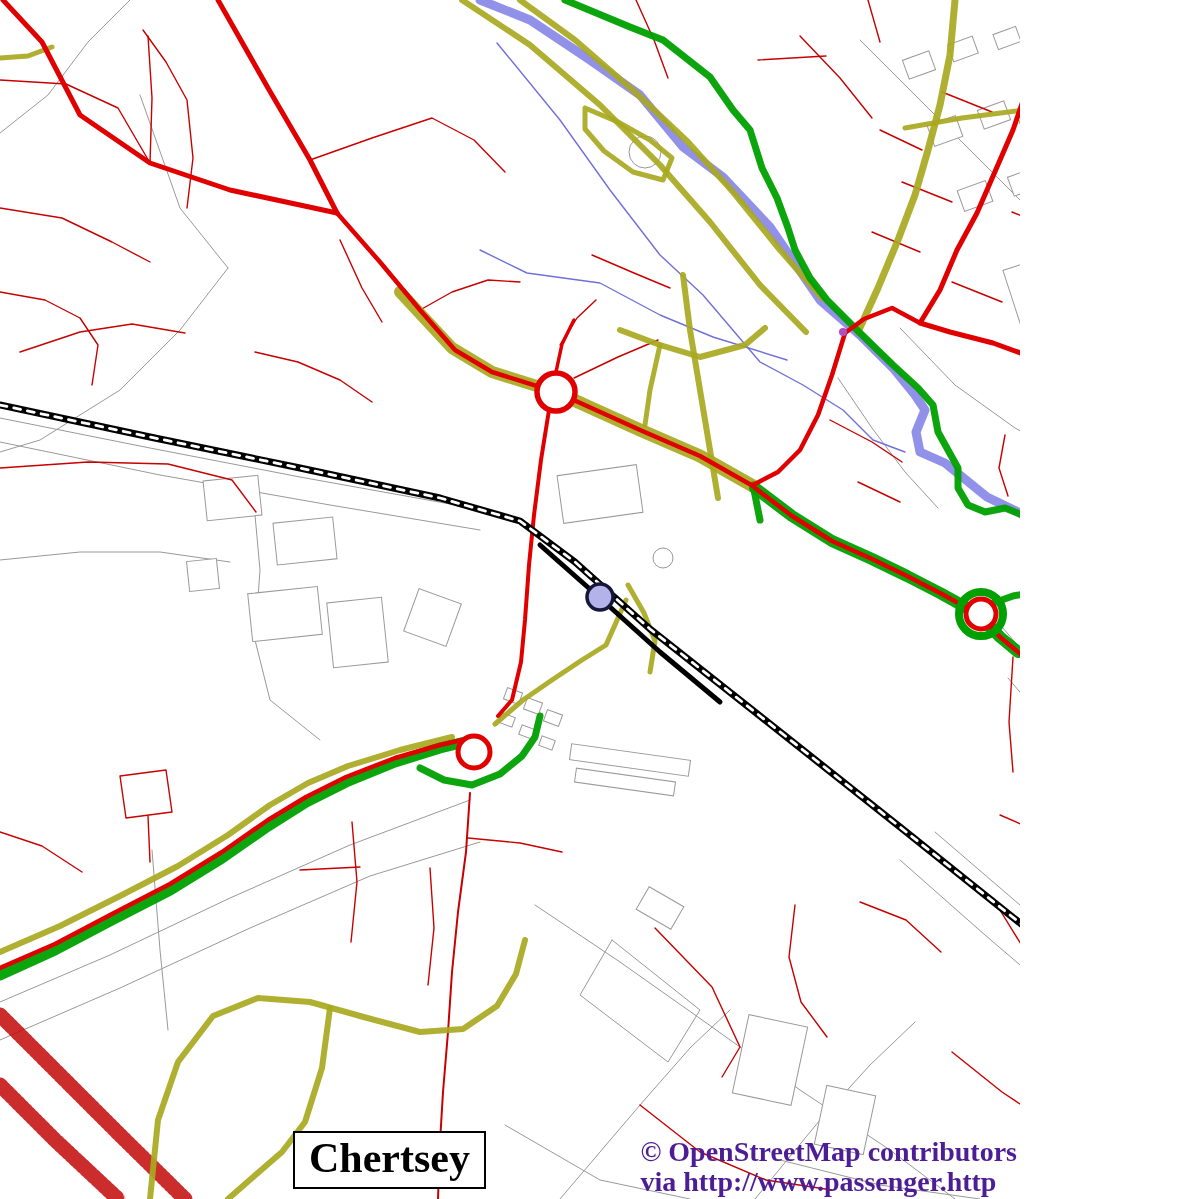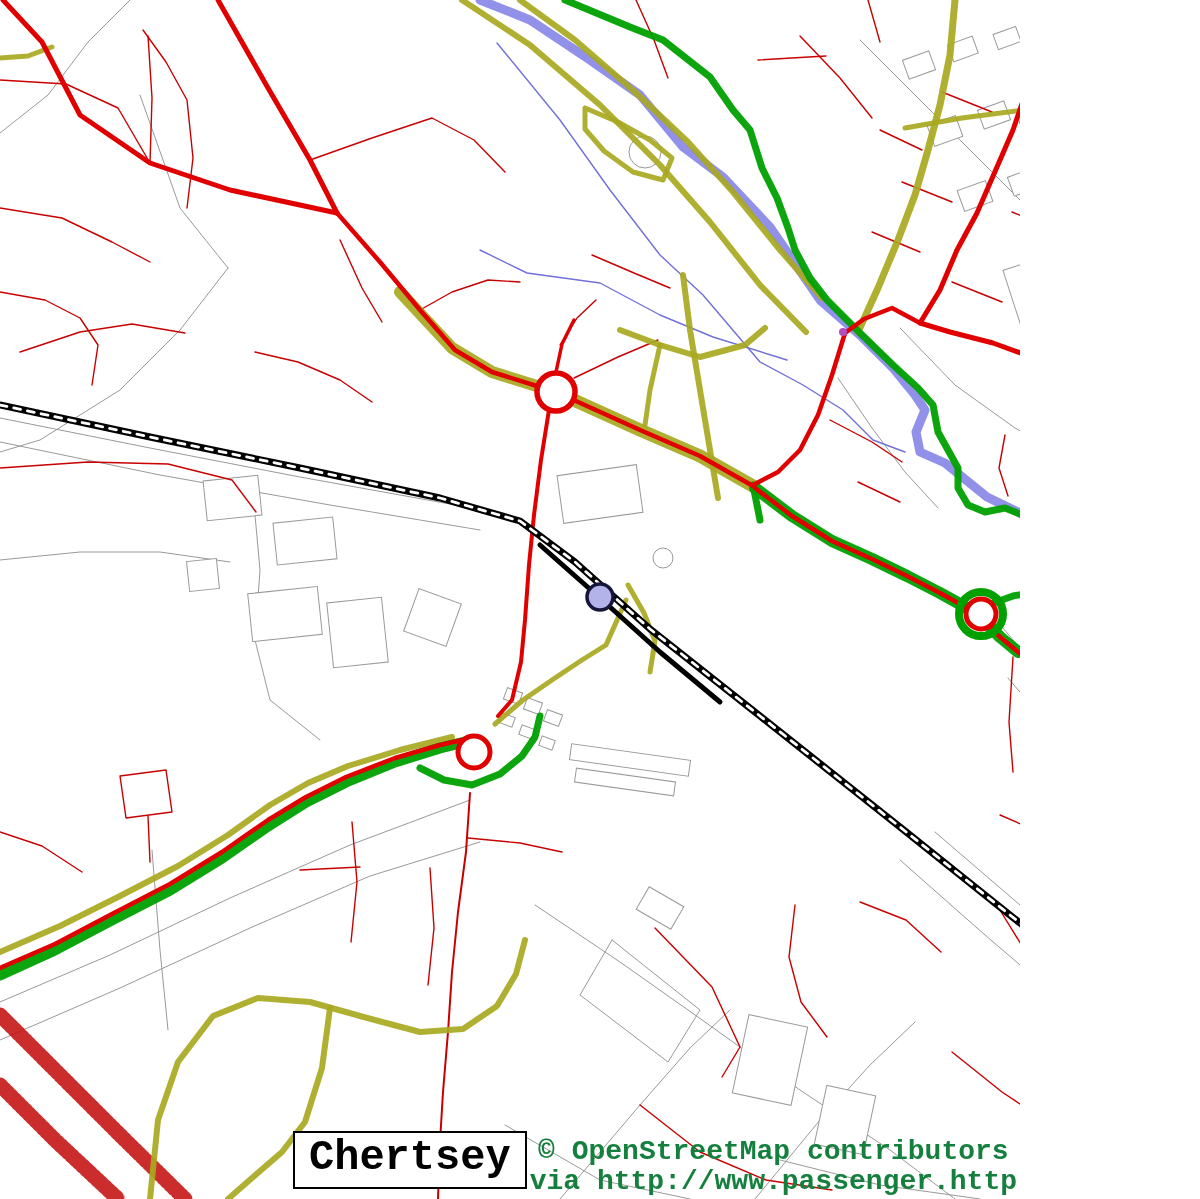--- a/index.html
+++ b/index.html
@@ -1,21 +1,21 @@
 <!DOCTYPE html>
 <html><head>
 <meta charset="utf-8">
 <style>
   html,body{margin:0;padding:0;background:#fff;}
   #map-root{position:relative;width:1020px;height:1199px;background:#ffffff;overflow:hidden;
-            font-family:Liberation Mono, monospace;}
+            font-family:Liberation Serif, serif;}
   #map-canvas{position:absolute;left:0;top:0;width:1200px;height:1199px;}
   #place-label{position:absolute;left:293px;top:1131px;background:#ffffff;border:2px solid #000;
                padding:2px 14px 6px 14px;font-size:42px;font-weight:bold;color:#000;line-height:1.1;}
-  #attribution{position:absolute;right:3px;bottom:2px;text-align:center;color:#15803d;
+  #attribution{position:absolute;right:3px;bottom:2px;text-align:left;color:#4c1d95;
                font-size:28px;font-weight:bold;line-height:1.07;margin-left:14px;}
   #attribution div{white-space:nowrap;}
 </style>
 </head>
 <body>
 
 <div id="map-root">
   <svg id="map-canvas" viewBox="0 0 1200 1199" xmlns="http://www.w3.org/2000/svg">
       <polyline points="0,418 150,448 300,477 450,504 525,523" fill="none" stroke="#999999" stroke-width="1" stroke-linecap="round" stroke-linejoin="round"></polyline>
       <polyline points="0,442 160,475 330,505 480,530" fill="none" stroke="#999999" stroke-width="1" stroke-linecap="round" stroke-linejoin="round"></polyline>

